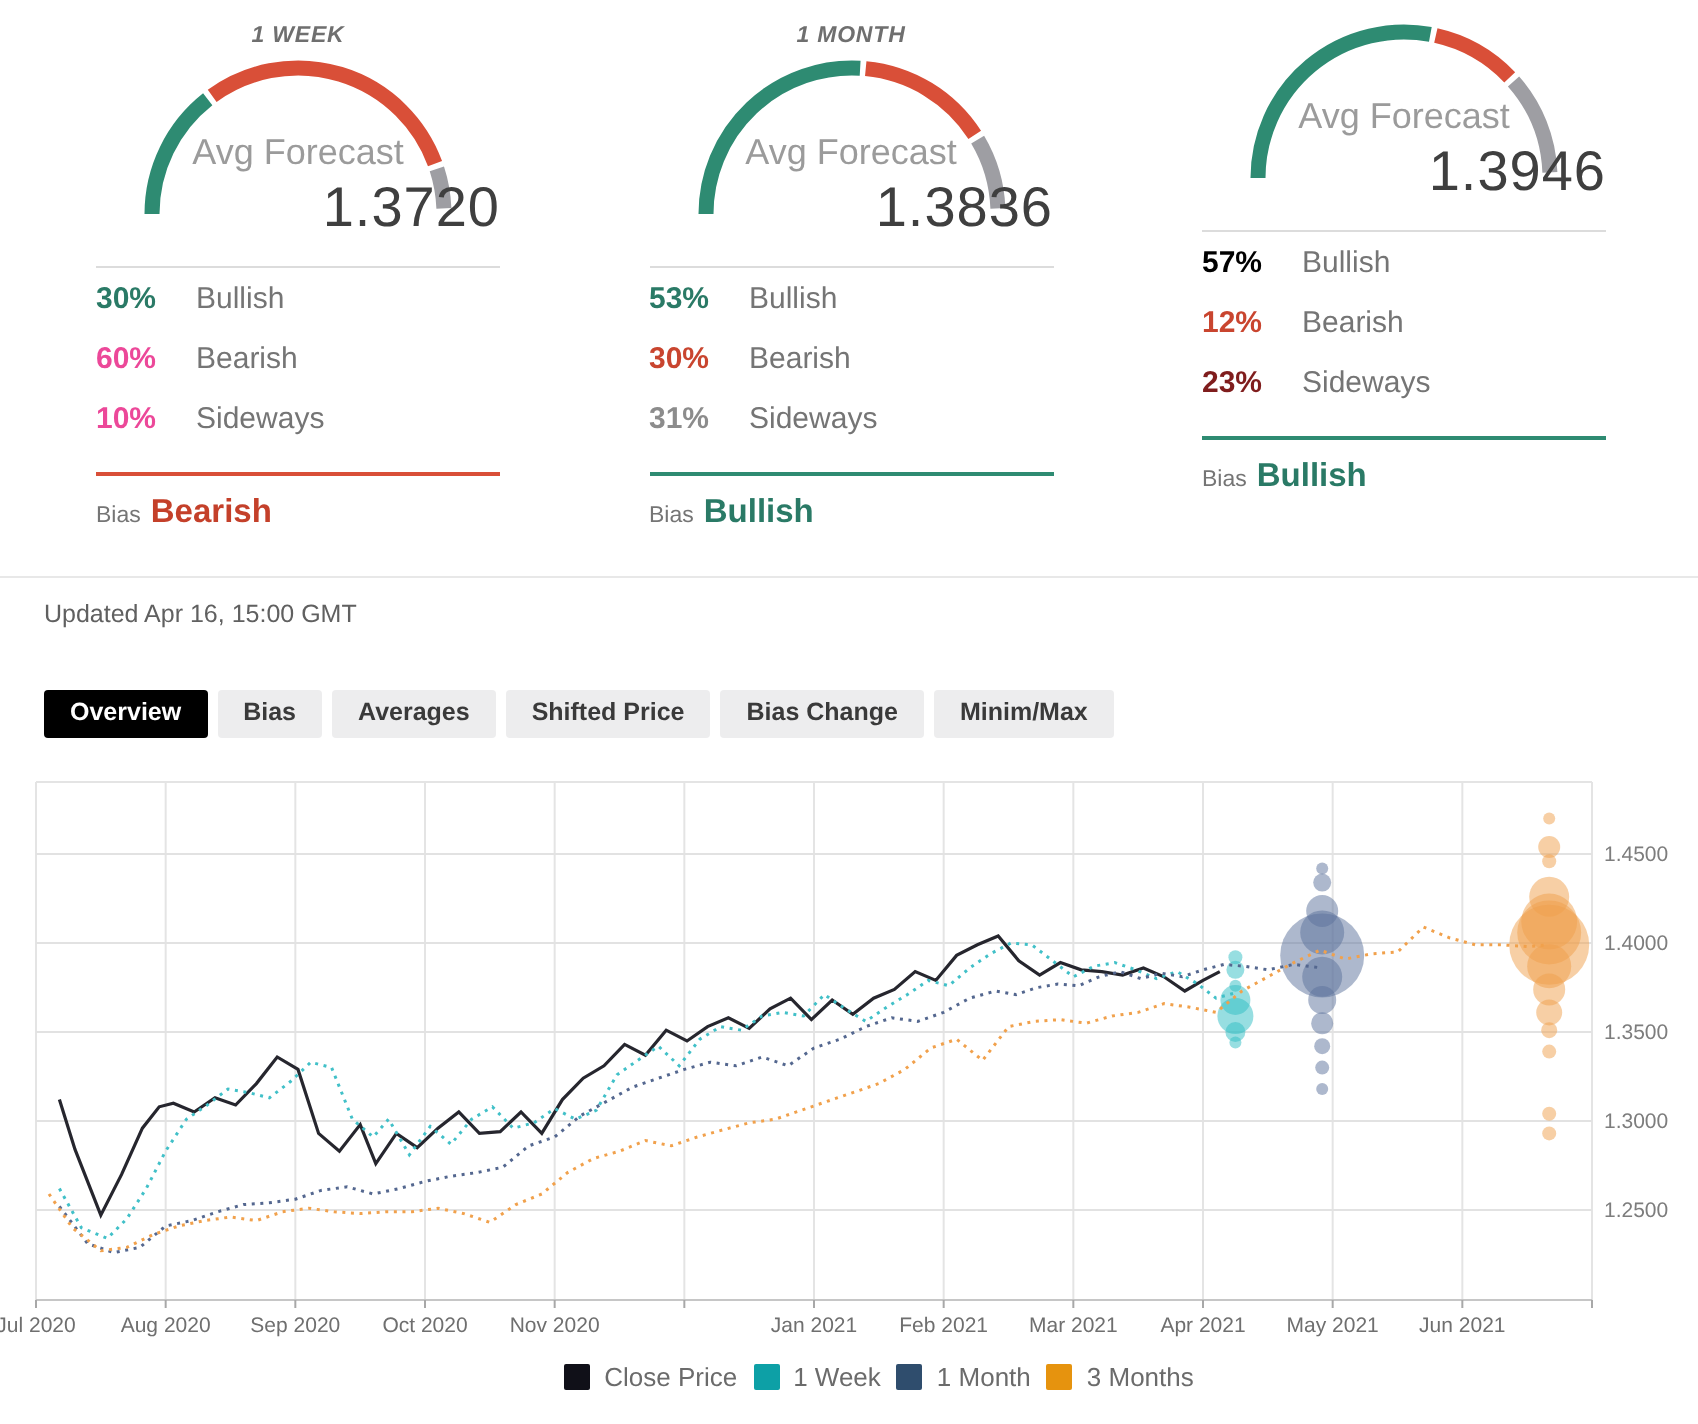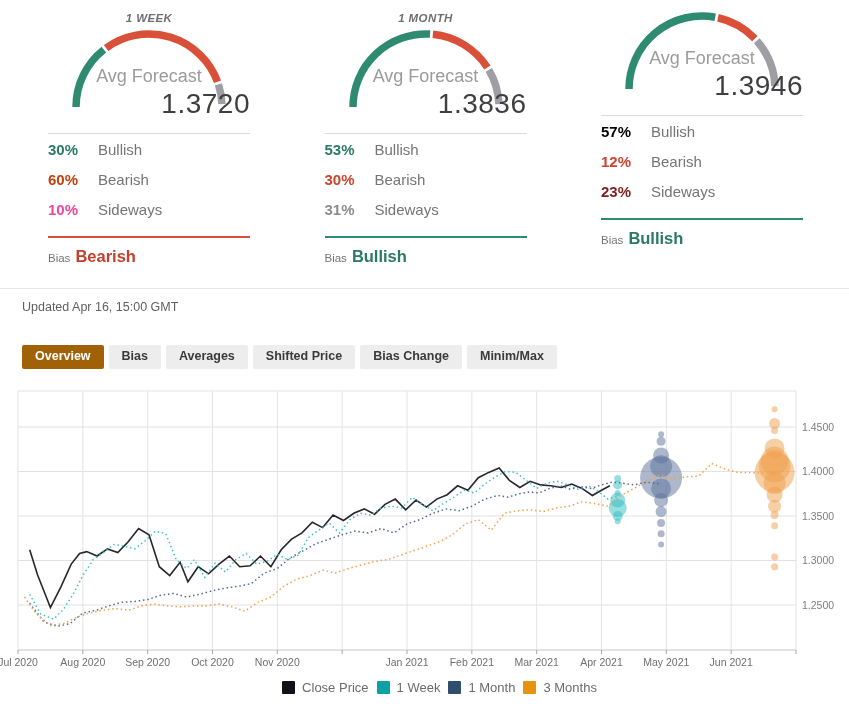--- a/index.html
+++ b/index.html
@@ -29,21 +29,21 @@
   .bias-label { font-size:11.5px; color:#757575; margin-right:5px; }
   .bias-value { font-size:16.5px; font-weight:bold; }
   .page-divider { height:1px; background:#e8e8e8; margin-top:21px; }
   .updated { font-size:12.5px; color:#606060; padding:11px 0 0 22px; }
   .tabs { display:flex; gap:5px; padding:0 0 0 22px; margin-top:31px; }
   .tab {
     border:0; cursor:pointer; background:#ededee; color:#3a3a3a;
     font-family:inherit; font-size:12.5px; font-weight:bold;
     padding:5px 13px 6px 13px; border-radius:2px; line-height:1;
   }
-  .tab.active { background:#a16207; color:#ffffff; }
+  .tab.active { background:#000000; color:#ffffff; }
   .chart-wrap { margin-top:13px; }
   .legend { display:flex; justify-content:center; gap:8px; margin-top:2px; padding-left:30px; }
   .legend-item { display:flex; align-items:center; gap:7px; font-size:13px; color:#6b6b6b; cursor:pointer; }
   .legend-swatch { width:13px; height:13px; border-radius:1px; display:inline-block; }
 </style>
 </head>
 <body>
 
 <div>
 
@@ -62,21 +62,21 @@
           <div class="avg-value">1.3720</div>
         </div>
       </div>
       <div class="card-divider"></div>
       <ul class="stats">
         <li>
             <span class="pct" style="color: rgb(42, 122, 102);">30%</span>
             <span class="lbl">Bullish</span>
           </li>
         <li>
-            <span class="pct" style="color: #c2410c;">60%</span>
+            <span class="pct" style="color: #ec4899;">60%</span>
             <span class="lbl">Bearish</span>
           </li>
         <li>
             <span class="pct" style="color: #ec4899;">10%</span>
             <span class="lbl">Sideways</span>
           </li>
       </ul>
       <div class="bias-underline" style="background: rgb(217, 79, 56);"></div>
       <div class="bias-row">
         <span class="bias-label">Bias</span>

